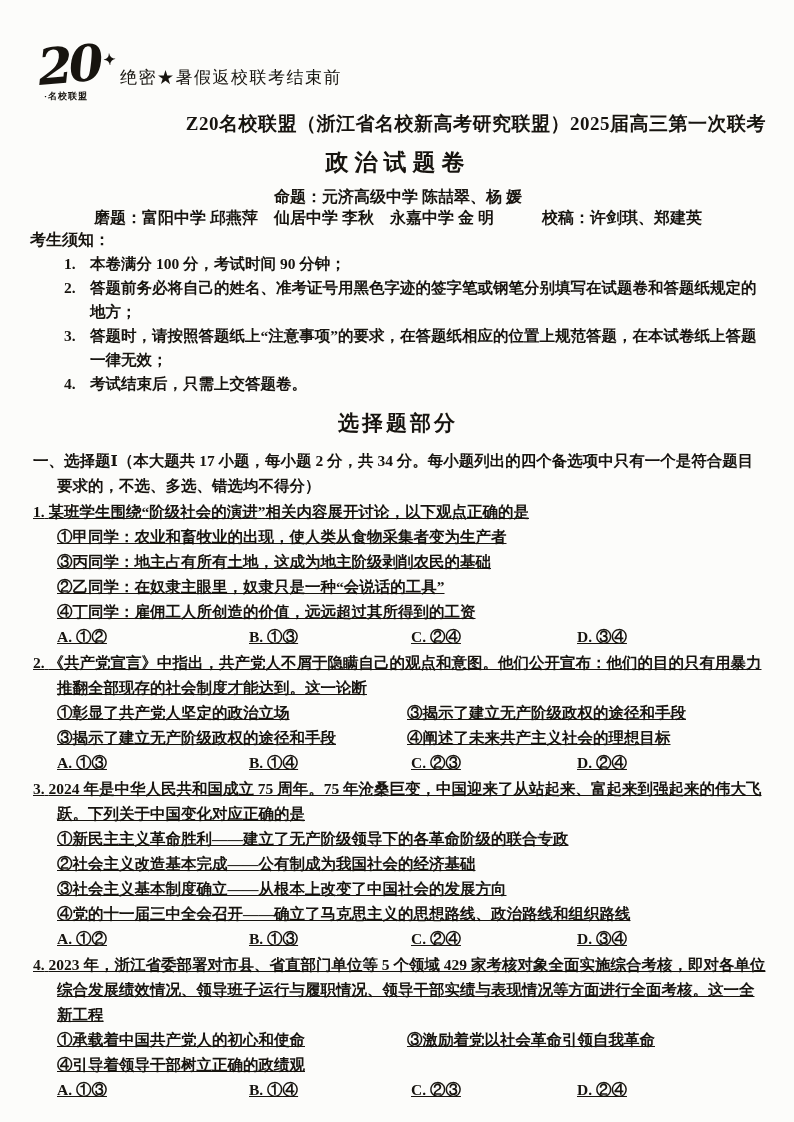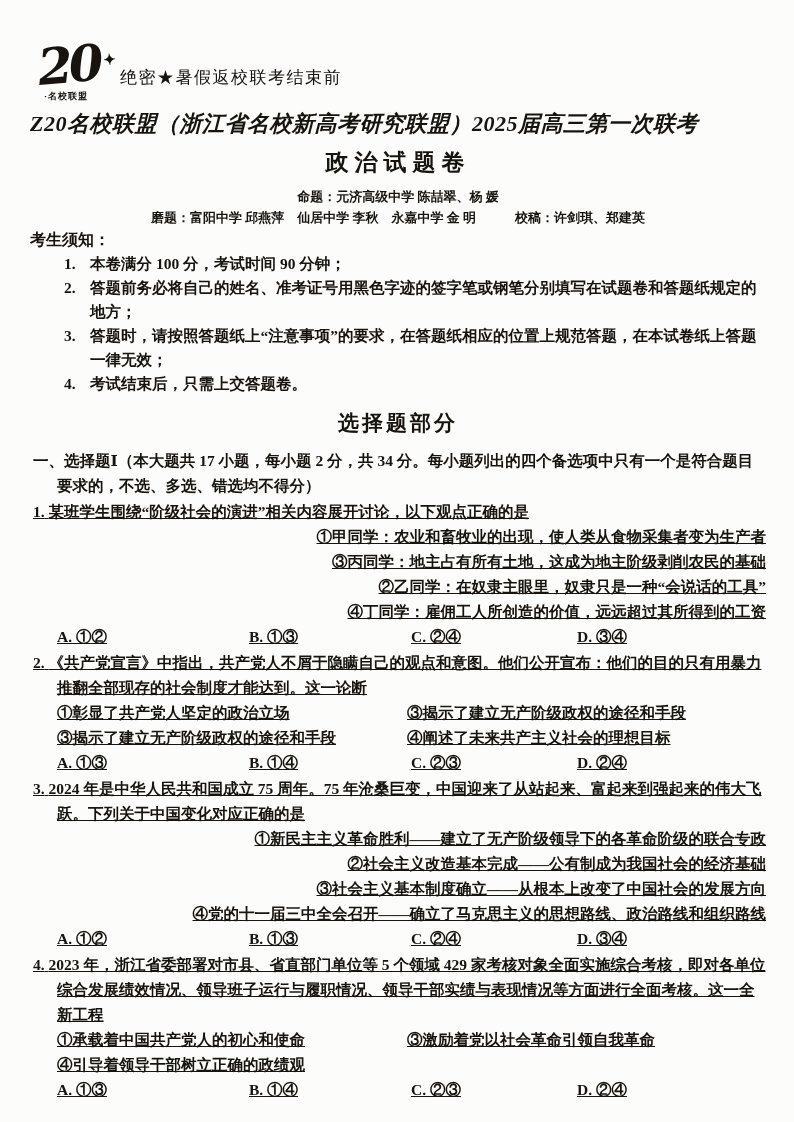--- a/index.html
+++ b/index.html
@@ -24,46 +24,46 @@
     letter-spacing:-4px;transform:rotate(-5deg);display:inline-block;
     font-family:"DejaVu Serif",serif;
   }
   .logo-sparkle{font-size:15px;vertical-align:top;position:relative;top:-2px;left:4px;font-style:normal;}
   .logo-caption{font-size:9px;font-weight:700;letter-spacing:1px;margin:-6px 0 0 6px;}
   .secrecy{
     position:absolute;left:90px;top:22px;
     font-weight:400;font-size:17px;letter-spacing:1.5px;
   }
   .exam-title{
-    text-align:left;font-size:22px;font-weight:800;
-    margin:2px 0 0 0;letter-spacing:0.5px;line-height:28px;font-style:italic;
+    text-align:right;font-size:19px;font-weight:800;
+    margin:2px 0 0 0;letter-spacing:0.5px;line-height:28px;
   }
   .paper-title{
     text-align:center;font-size:23px;font-weight:800;
     margin:7px 0 5px 0;letter-spacing:6px;line-height:36px;
   }
-  .credits{text-align:center;font-size:13px;font-weight:700;line-height:21px;}
+  .credits{text-align:center;font-size:16px;font-weight:700;line-height:21px;}
   
   .notice{margin-top:0;}
   .notice-heading{font-weight:800;font-size:16px;line-height:24px;}
   .notice-item{position:relative;padding-left:60px;font-weight:600;}
   .notice-item .no{position:absolute;left:34px;}
   
   .part-title{
     text-align:center;font-size:21px;font-weight:800;
     margin:12px 0 10px 0;letter-spacing:3px;line-height:30px;
   }
   .instructions{
     font-weight:800;font-size:15.5px;
     padding-left:27px;text-indent:-24px;line-height:25px;
   }
   
   .q{margin-top:1px;text-decoration:underline;}
   .q-stem{padding-left:27px;text-indent:-24px;font-weight:600;line-height:25px;}
-  .stmts{padding-left:27px;font-weight:600;text-align:right;}
+  .stmts{padding-left:27px;font-weight:600;}
   .stmt{line-height:25px;}
   .stmts-grid{
     padding-left:27px;display:grid;
     grid-template-columns:350px 1fr;font-weight:600;
   }
   .opts{
     padding-left:27px;display:grid;
     grid-template-columns:192px 162px 166px 1fr;
     font-weight:600;line-height:25px;
   }

